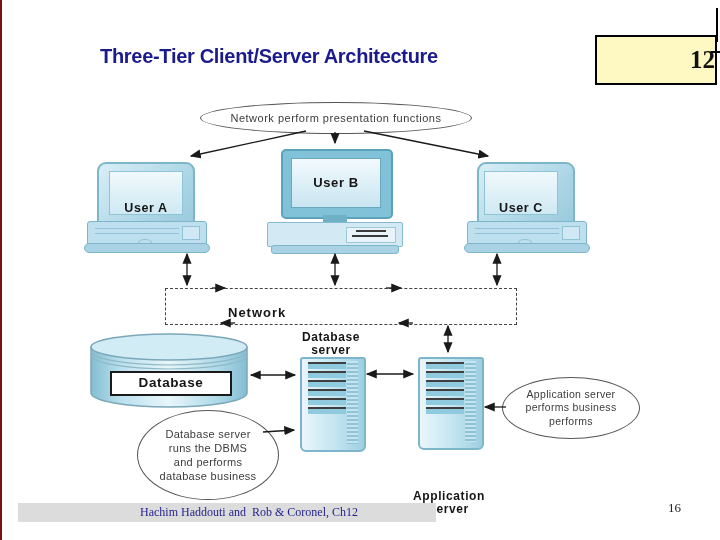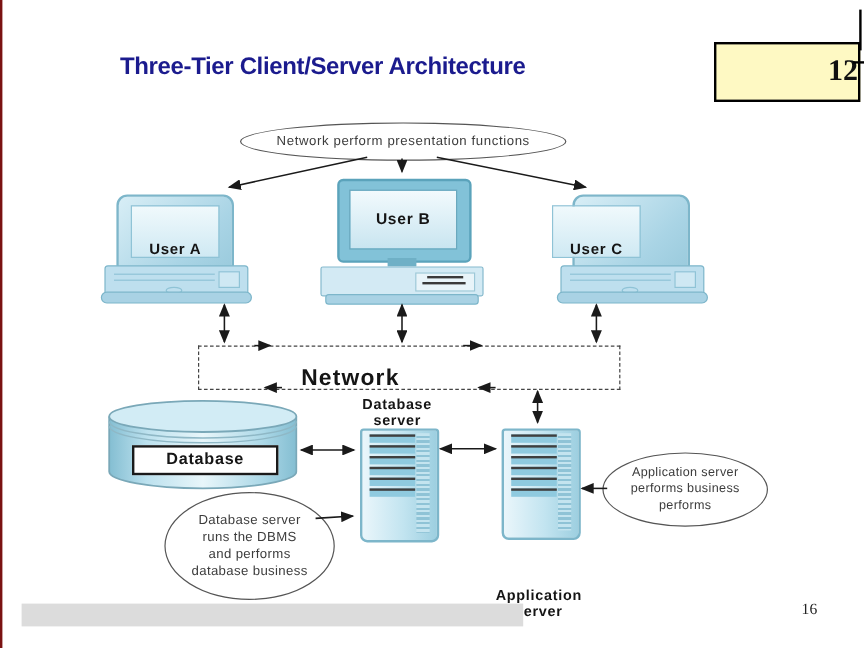--- a/index.html
+++ b/index.html
@@ -53,21 +53,21 @@
   #b-neck{left:323px;top:215px;width:24px;height:7px;background:#6fb0c6;}
   #b-base{left:267px;top:222px;width:134px;height:23px;border:1.5px solid #86bace;
           border-radius:2px;background:#d3eaf4;}
   #b-slot{left:346px;top:227px;width:48px;height:14px;border:1px solid #9cc8d8;background:#e8f4f9;}
   .slot-line{position:absolute;height:2px;background:#3a3a3a;}
   #b-lip{left:271px;top:245px;width:126px;height:7px;border:1.5px solid #7db6ca;
          border-radius:3px;background:#a9d2e4;}
 
   
   #network-box{left:165px;top:288px;width:350px;height:35px;border:1.6px dashed #444;}
-  #network-label{left:251px;top:306px;font-size:19px;letter-spacing:1px;}
+  #network-label{left:228px;top:306px;font-size:13px;letter-spacing:1px;}
 
   
   .tower{border:2px solid #7db6ca;border-radius:3px 3px 6px 6px;
          background:linear-gradient(90deg,#eaf6fb 0%,#c2e4f0 55%,#9dcfe0 100%);}
   .tower-slots{position:absolute;}
   .tower-slot{height:5px;background:#8fcadf;border-top:2px solid #3f3f3f;margin-bottom:2px;}
   .tower-vent{position:absolute;background:repeating-linear-gradient(
               180deg,#c4e4ef 0px,#c4e4ef 2px,#8fc3d6 2px,#8fc3d6 4px);}
   #db-tower{left:300px;top:357px;width:62px;height:91px;}
   #app-tower{left:418px;top:357px;width:62px;height:89px;}
@@ -127,21 +127,21 @@
     <span class="dev-label">User B</span>
   </div>
   <div class="abs" id="b-neck"></div>
   <div class="abs" id="b-base"></div>
   <div class="abs" id="b-slot"></div>
   <div class="slot-line" style="left:356px;top:230px;width:30px;"></div>
   <div class="slot-line" style="left:352px;top:235px;width:36px;"></div>
   <div class="abs" id="b-lip"></div>
 
   <div class="abs lap-lid" style="left:477px;top:162px;width:94px;height:58px;"></div>
-  <div class="lap-screen" style="left:460px;top:171px;width:72px;height:42px;">
+  <div class="lap-screen" style="left:484px;top:171px;width:72px;height:42px;">
     <span class="dev-label">User C</span>
   </div>
   <div class="abs lap-base" style="left:467px;top:221px;width:118px;height:24px;"></div>
   <div class="key-line" style="left:475px;top:228px;width:84px;"></div>
   <div class="key-line" style="left:475px;top:233px;width:84px;"></div>
   <div class="key-block" style="left:562px;top:226px;width:16px;height:12px;"></div>
   <div class="trackpad" style="left:518px;top:239px;"></div>
   <div class="abs lap-lip" style="left:464px;top:243px;width:124px;height:8px;"></div>
 
   <div class="abs" id="network-box"></div>
@@ -227,15 +227,16 @@
       <line x1="413" y1="323" x2="399" y2="323" marker-end="url(#ah)"></line>
       <line x1="448" y1="326" x2="448" y2="352" marker-start="url(#ah)" marker-end="url(#ah)"></line>
       <line x1="251" y1="375" x2="295" y2="375" marker-start="url(#ah)" marker-end="url(#ah)"></line>
       <line x1="367" y1="374" x2="413" y2="374" marker-start="url(#ah)" marker-end="url(#ah)"></line>
       <line x1="263" y1="432" x2="294" y2="430" marker-end="url(#ah)"></line>
       <line x1="506" y1="407" x2="485" y2="407" marker-end="url(#ah)"></line>
     </g>
   </svg>
 
   <div class="abs" id="footer-bar"></div>
+  <div class="abs" id="footer-text">Hachim Haddouti and  Rob &amp; Coronel, Ch12</div>
   <div class="abs" id="page-number">16</div>
 
 </div>
 
 </body></html>

